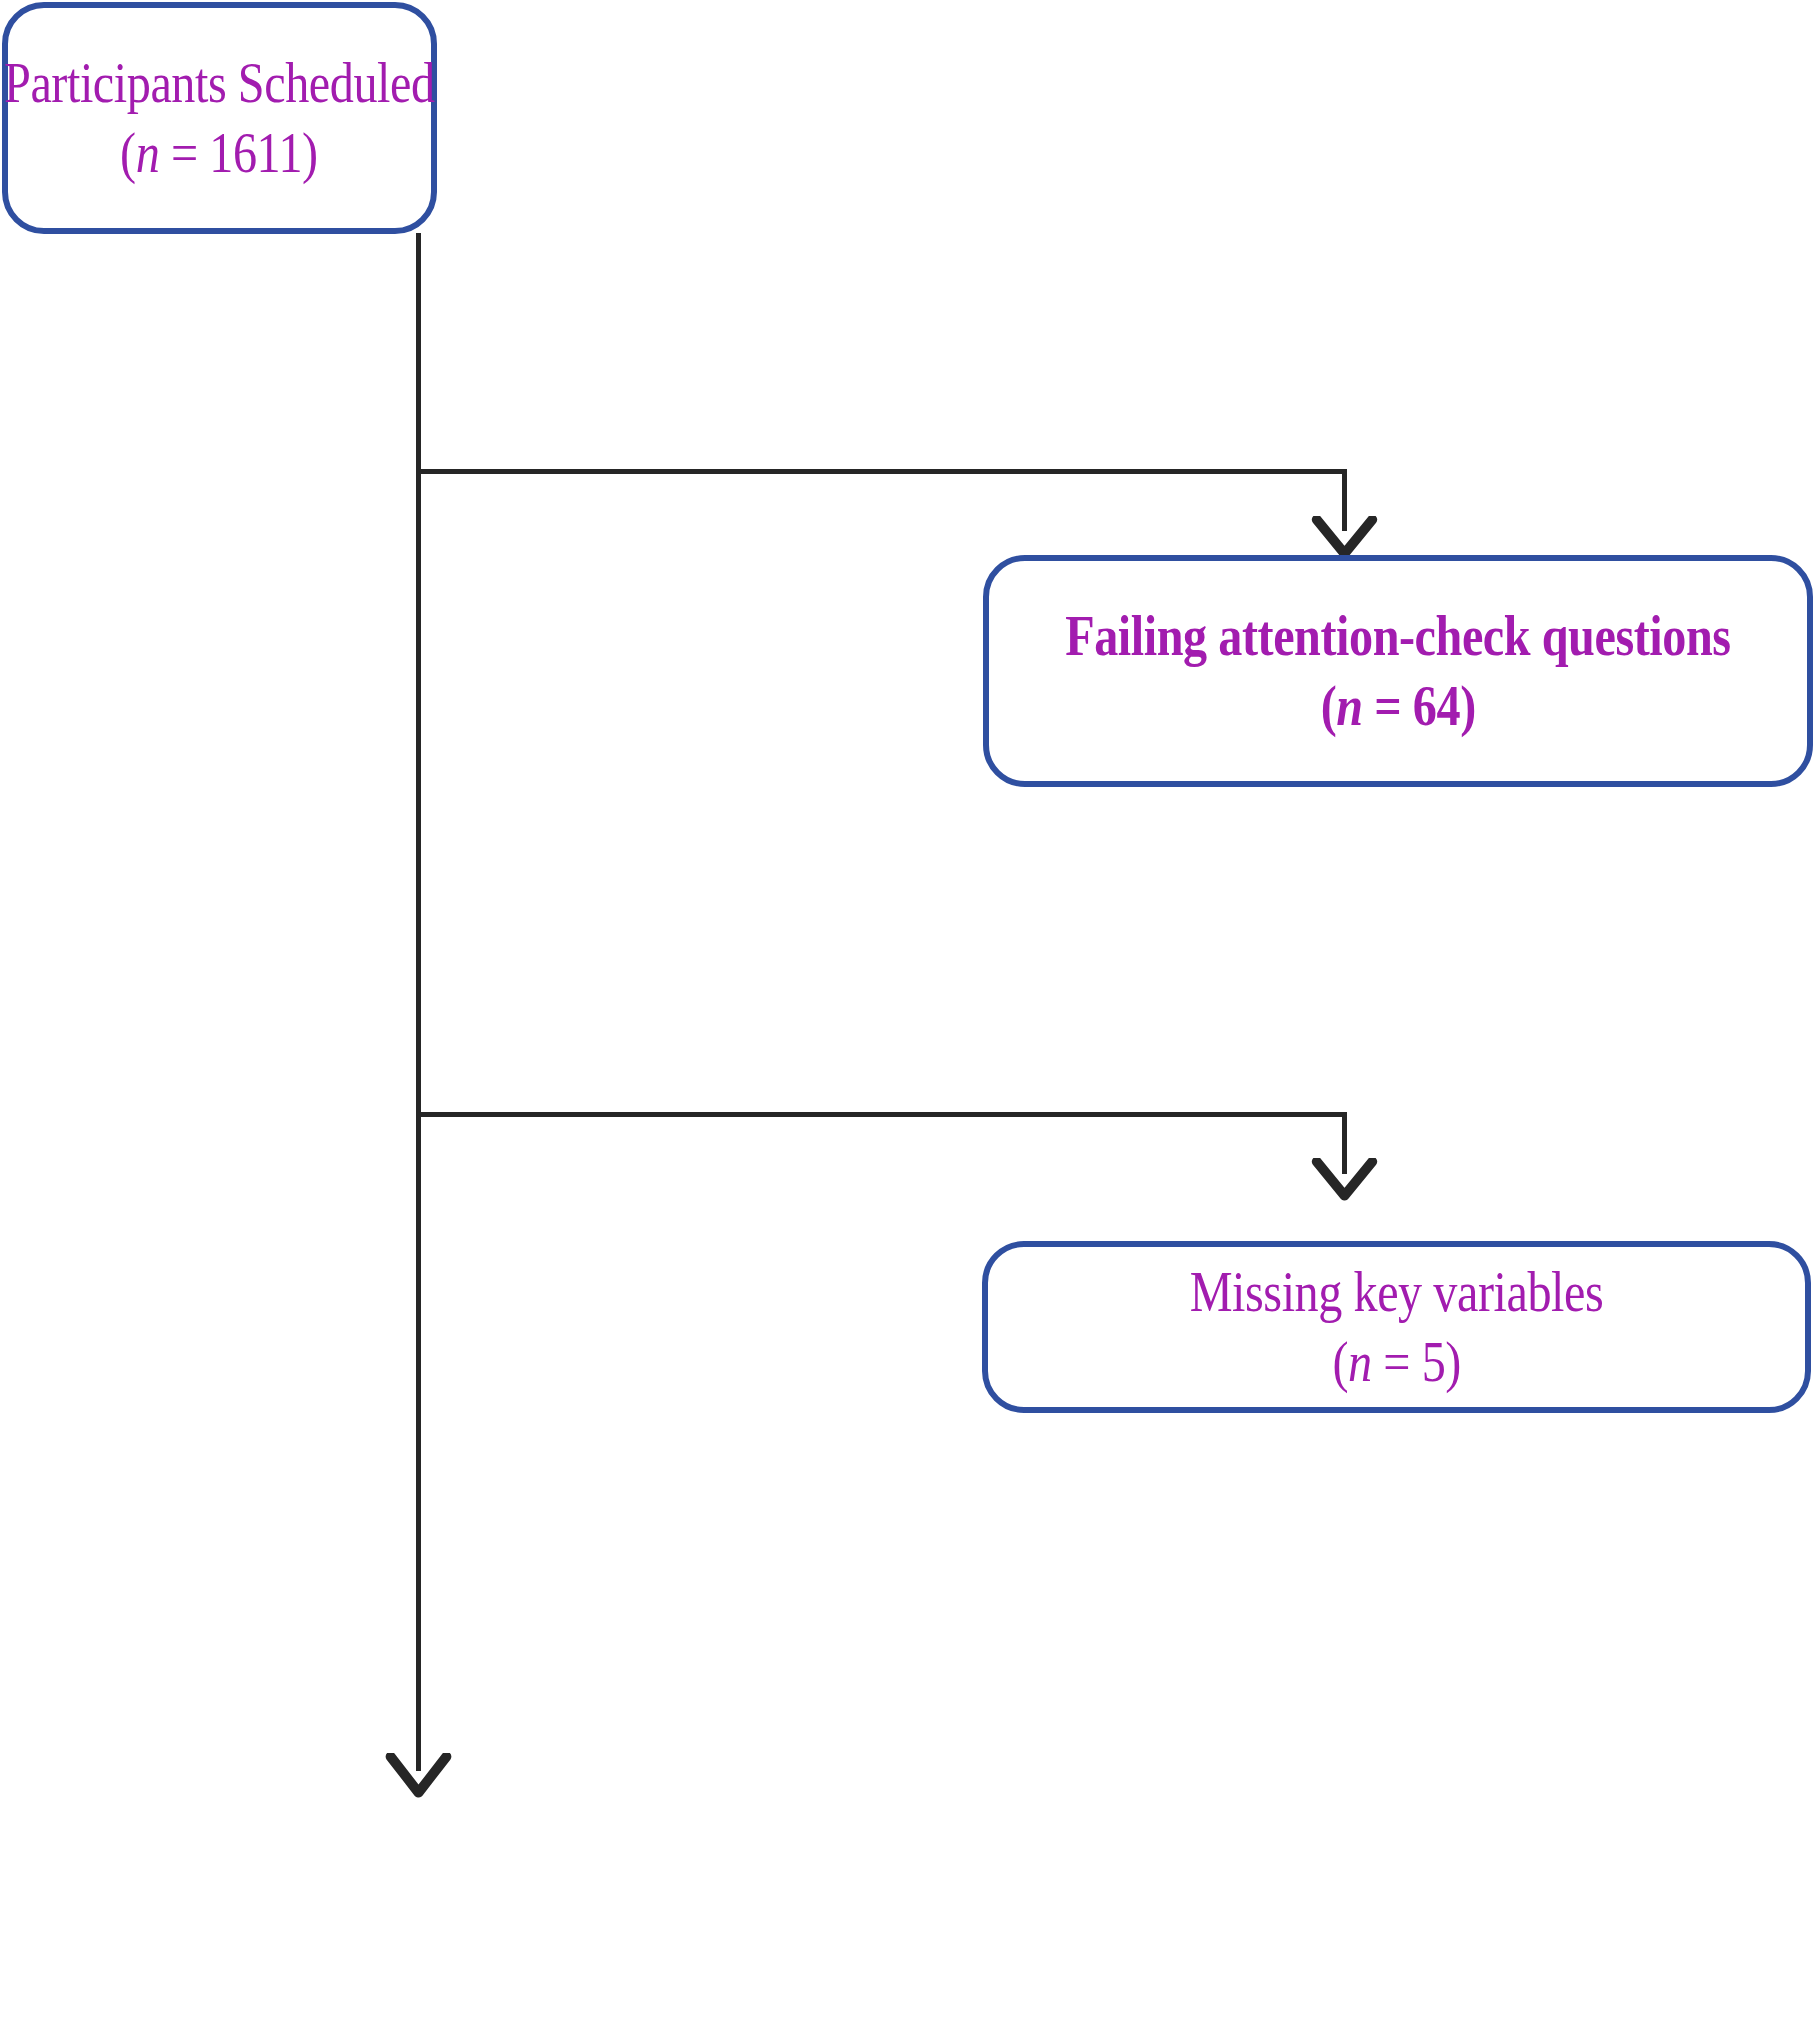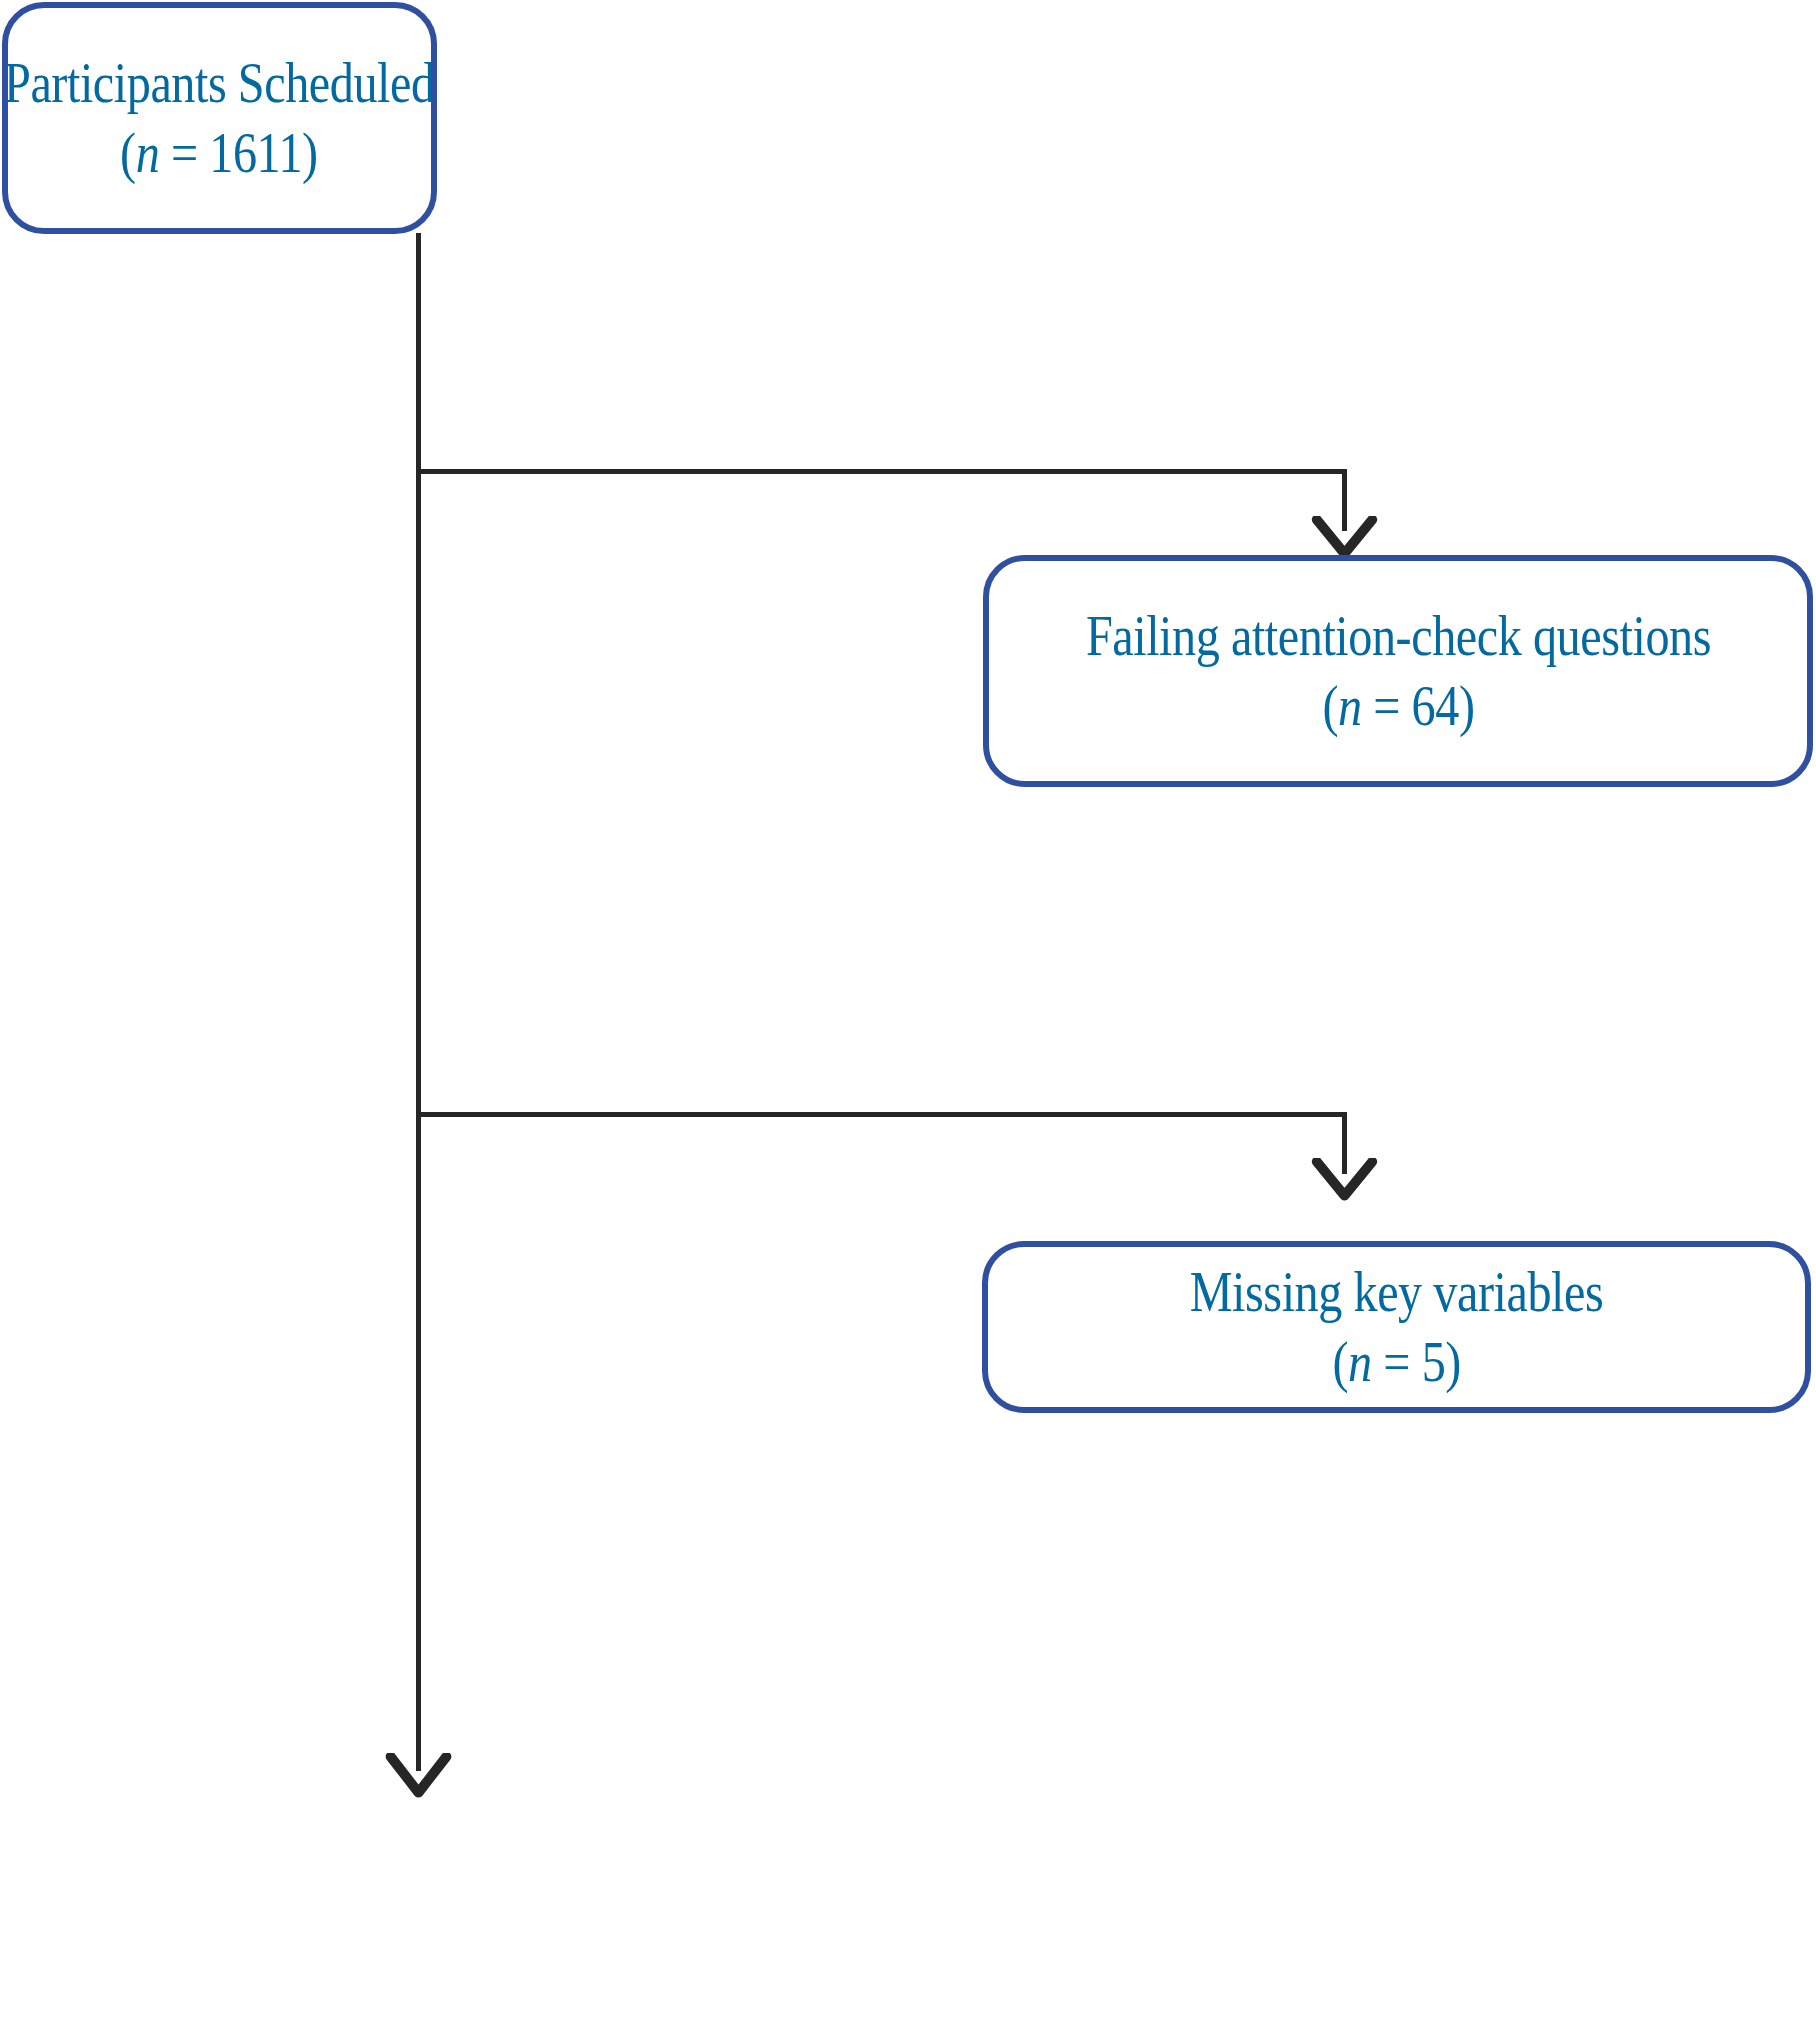--- a/index.html
+++ b/index.html
@@ -19,21 +19,21 @@
     position: absolute;
     box-sizing: border-box;
     background: #ffffff;
     border: 6.3px solid #2f4fa0;
     border-radius: 42px;
     display: flex;
     flex-direction: column;
     align-items: center;
     justify-content: center;
     text-align: center;
-    color: #0369a1;
+    color: #a21caf;
     z-index: 3;
   }
   .node .line {
     display: block;
     white-space: nowrap;
     font-size: 56px;
     line-height: 1.22;
     letter-spacing: -0.5px;
     transform: scaleX(0.86);
     transform-origin: center;
@@ -92,21 +92,21 @@
     <svg width="67" height="45" viewBox="0 0 74 50">
       <path d="M6 4 L37 44 L68 4" fill="none" stroke="#262626" stroke-width="11" stroke-linecap="round" stroke-linejoin="round"></path>
     </svg>
   </div>
 
   <div class="node" style="left:1.8px; top:1.8px; width:435px; height:232px;">
     <span class="line">Participants Scheduled</span>
     <span class="line sub"><span>(</span><span class="ital">n</span><span> = 1611)</span></span>
   </div>
 
-  <div class="node" style="left:983px; top:555px; width:830px; height:232px;">
+  <div class="node" style="left:983px; top:555px; width:830px; height:232px;font-weight:bold;">
     <span class="line">Failing attention-check questions</span>
     <span class="line sub"><span>(</span><span class="ital">n</span><span> = 64)</span></span>
   </div>
 
   <div class="node" style="left:982px; top:1241px; width:829px; height:172px;">
     <span class="line">Missing key variables</span>
     <span class="line sub"><span>(</span><span class="ital">n</span><span> = 5)</span></span>
   </div>
 
 

